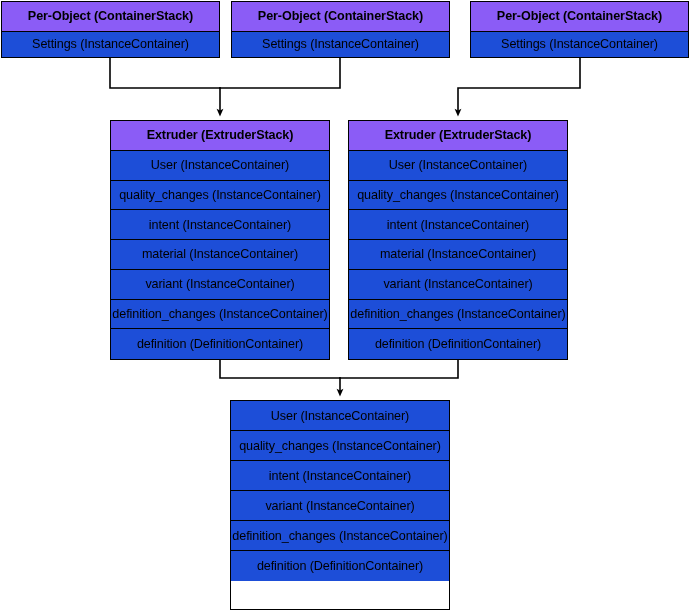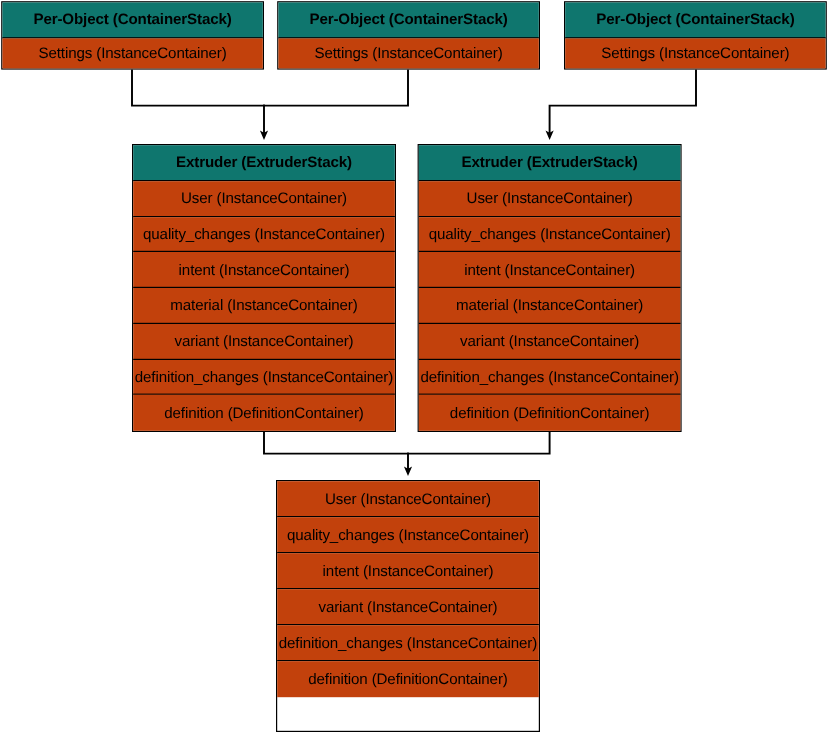--- a/index.html
+++ b/index.html
@@ -41,33 +41,33 @@
   .node-header {
     box-sizing: border-box;
     display: flex;
     align-items: center;
     justify-content: center;
     font-weight: bold;
     font-size: 12.6px;
     letter-spacing: -0.1px;
     color: #000000;
     border-bottom: 1.6px solid #000000;
-    background: #0f766e;
+    background: #8b5cf6;
     white-space: nowrap;
   }
   .node-row {
     box-sizing: border-box;
     display: flex;
     align-items: center;
     justify-content: center;
     font-size: 12.6px;
     letter-spacing: -0.1px;
     color: #000000;
     border-bottom: 1.6px solid #000000;
-    background: #c2410c;
+    background: #1d4ed8;
     white-space: nowrap;
   }
   .node-row:last-child {
     border-bottom: none;
   }
 
   
   .perobj {
     height: 57px;
   }

